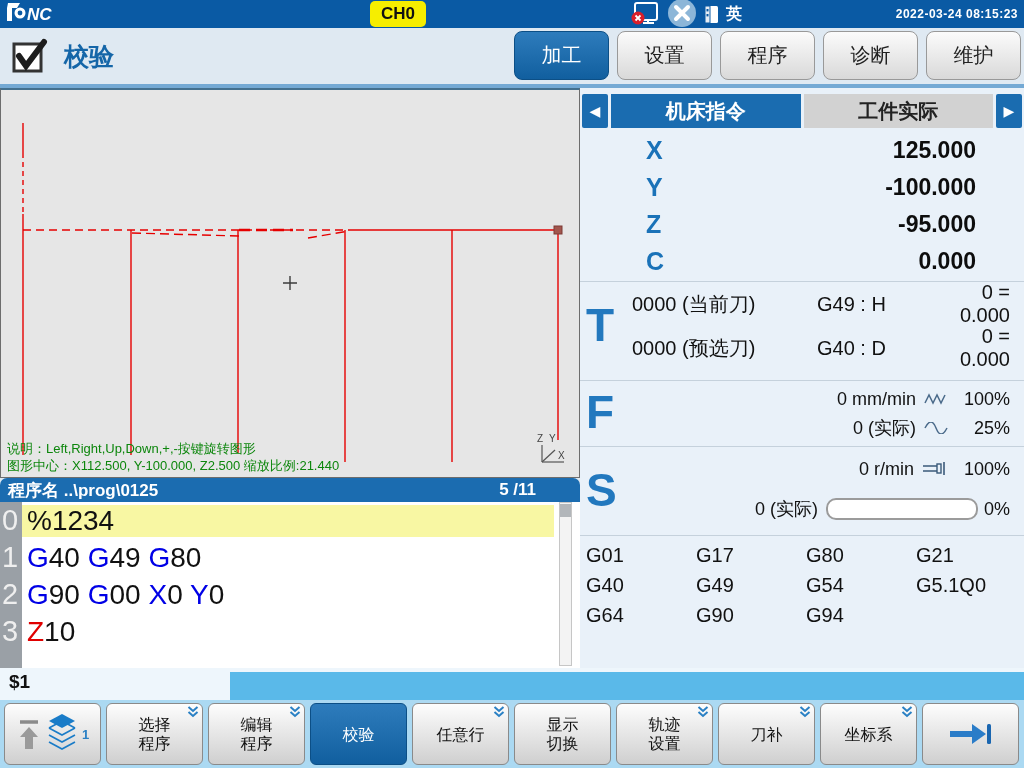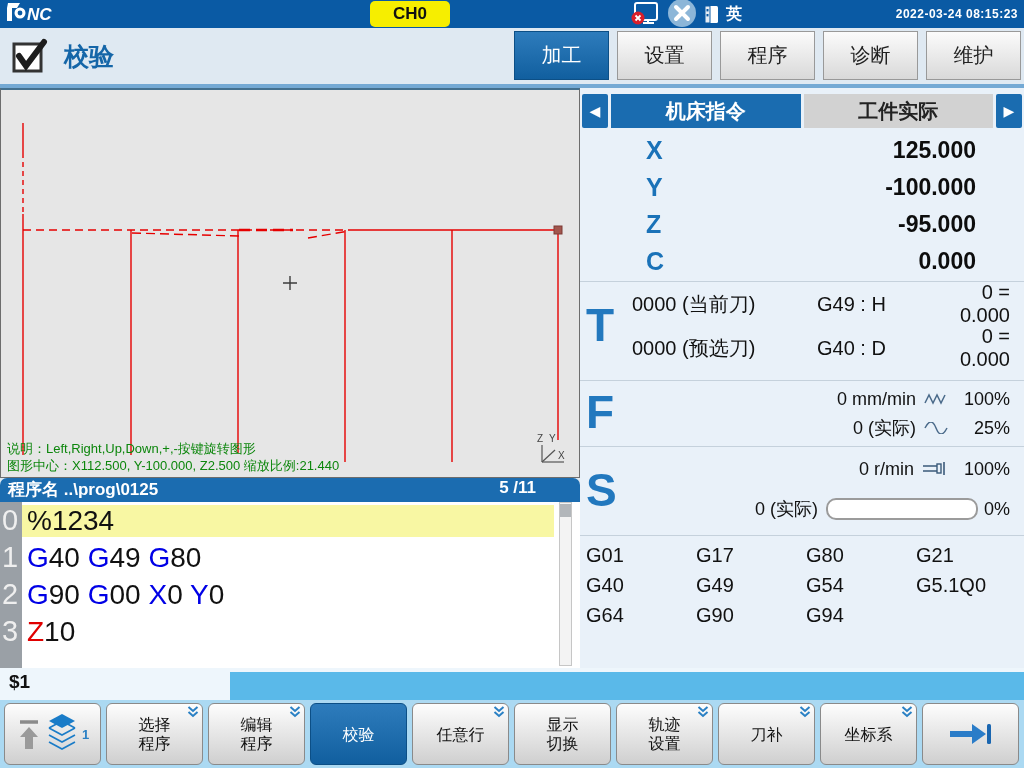--- a/index.html
+++ b/index.html
@@ -4,50 +4,50 @@
 <style>
   * { margin:0; padding:0; box-sizing:border-box; }
   html,body { width:1024px; height:768px; overflow:hidden; }
   body { font-family:"Liberation Sans","DejaVu Sans",sans-serif; }
   #root { position:relative; width:1024px; height:768px; background:#dfe9f2; }
 
   
   .topbar { position:absolute; left:0; top:0; width:1024px; height:28px;
     background:#0a5aa4; display:flex; color:#fff; }
   .logo { margin-left:6px; width:70px; height:24px; }
-  .ch-badge { position:absolute; left:370px; top:1px; width:80px; height:26px;
+  .ch-badge { position:absolute; left:370px; top:1px; width:56px; height:26px;
     background:#f6ee00; color:#111; border-radius:5px; font-size:17px; font-weight:bold;
     display:flex; align-items:center; justify-content:center; }
   .topicons { position:absolute; left:630px; top:0; height:28px; display:flex; align-items:center; gap:6px; }
   .lang { color:#fff; font-size:16px; font-weight:bold; }
   .datetime { position:absolute; right:6px; top:0; height:28px; display:flex; align-items:center;
     font-size:12px; font-weight:bold; letter-spacing:0.5px; }
 
   
   .header { position:absolute; left:0; top:28px; width:1024px; height:56px; background:#dfe9f2; }
   .title-wrap { position:absolute; left:10px; top:8px; display:flex; align-items:center; gap:14px; }
   .page-title { color:#1566a8; font-size:25px; font-weight:bold; }
   .main-tabs { position:absolute; right:3px; top:3px; display:flex; gap:8px; }
   .htab { width:95px; height:49px; display:flex; align-items:center; justify-content:center;
     font-size:20px; color:#222; background:linear-gradient(#fbfbfb,#d9d9d9);
-    border:1px solid #999; border-radius:0; }
+    border:1px solid #999; border-radius:8px; }
   .htab.active { background:linear-gradient(#2e7cbc,#115f9f); color:#fff; border:1px solid #0c4f86; }
   .hsep { position:absolute; left:0; top:84px; width:1024px; height:4px; background:#74a9d4; }
 
   
   .graphics { position:absolute; left:0; top:88px; width:580px; height:390px;
     background:#e6e6e6; border:1px solid #6d6d6d; border-top:2px solid #44708e; }
   .graphics svg.plot { position:absolute; left:0; top:0; }
   .gnotes { position:absolute; left:6px; bottom:3px; color:#0c860c; font-size:13px; line-height:17px; }
   .axis-icon { position:absolute; right:10px; bottom:12px; }
 
   
   .prog-header { position:absolute; left:0; top:478px; width:580px; height:24px;
     background:#1b6cb0; border-radius:7px 7px 0 0; color:#fff; font-size:17px; font-weight:bold;
-    display:flex; justify-content:space-between; padding:0 44px 0 8px; }
+    display:flex; align-items:center; justify-content:space-between; padding:0 44px 0 8px; }
   .prog-list { position:absolute; left:0; top:502px; width:580px; height:166px;
     background:#fff; border-left:2px solid #9aa0a6; overflow:hidden; }
   .prog-list::before { content:""; position:absolute; left:0; top:0; bottom:0; width:20px; background:#9aa0a6; }
   .prog-row { position:relative; height:37px; display:flex; align-items:center; }
   .pnum { position:relative; width:20px; color:#efefef; font-size:29px; line-height:37px; text-align:left; z-index:1; }
   .ptext { flex:1; margin-right:26px; padding-left:5px; font-size:28px; white-space:pre; }
   .ptext.hl { background:#f8f7a3; }
   .prog-scroll { position:absolute; right:8px; top:0; bottom:2px; width:13px;
     background:#f3f3f3; border:1px solid #c6c6c6; }
   .prog-thumb { position:absolute; left:0; top:1px; width:11px; height:13px; background:#b2b6ba; }

